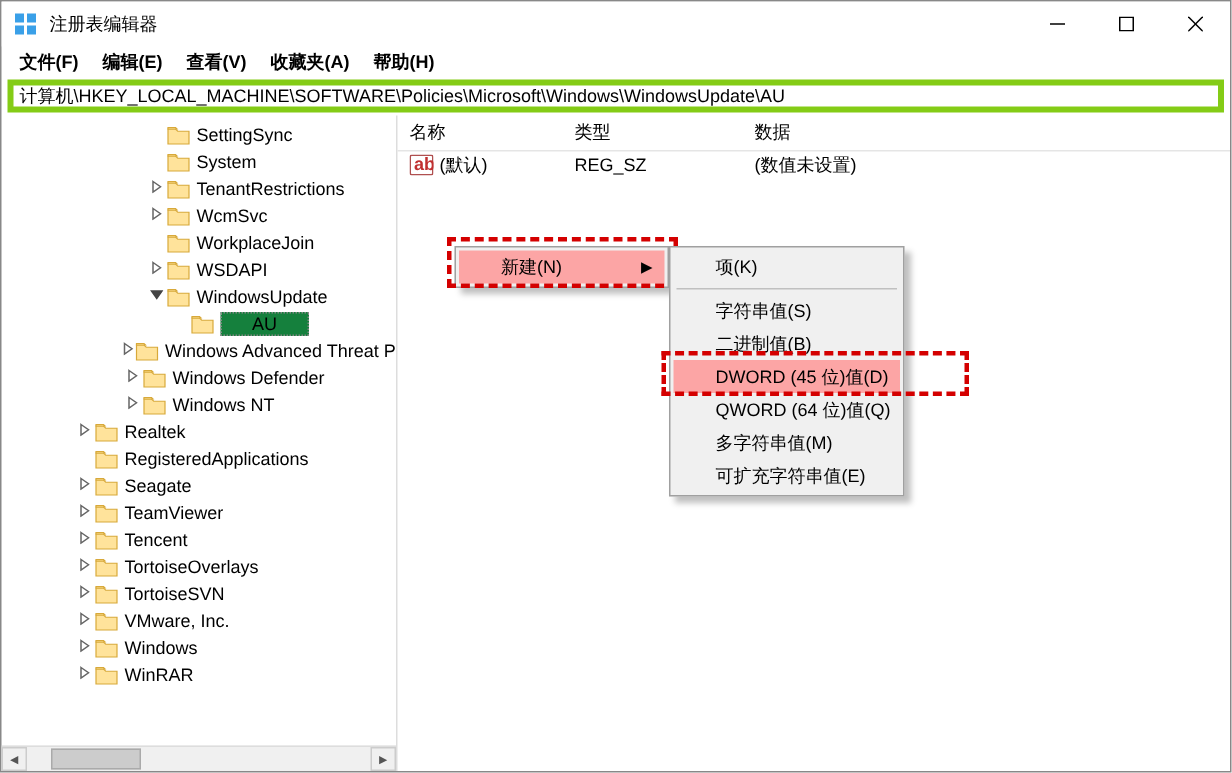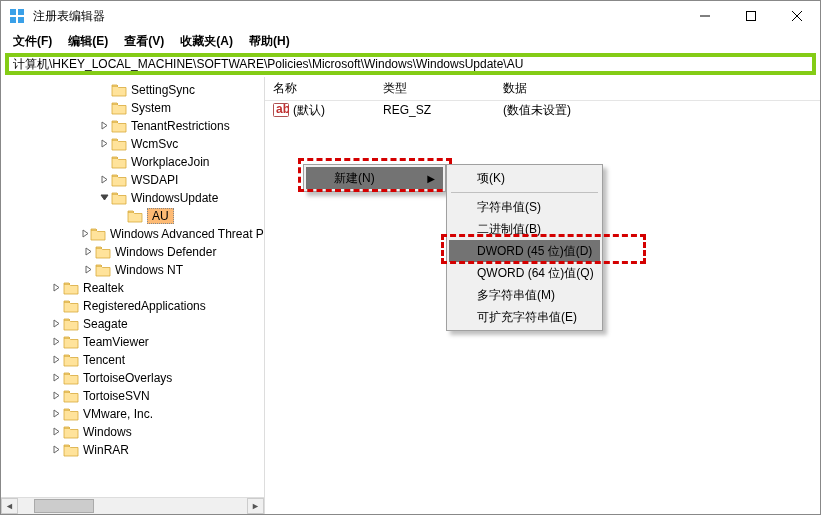--- a/index.html
+++ b/index.html
@@ -23,40 +23,40 @@
   .panes { display: flex; height: calc(100% - 30px - 20px - 26px); }
   .tree-pane { width: 264px; border-right: 1px solid #ddd; overflow: hidden; position: relative; }
   .list-pane { flex: 1; position: relative; }
 
   
   .tree { padding-top: 4px; overflow: hidden; height:100%; }
   .tree-row { display: flex; align-items: center; height: 18px; white-space: nowrap; cursor: default; }
   .tree-row .exp { width: 14px; text-align: center; color: #666; font-size: 10px; }
   .tree-row .folder { width: 16px; height: 14px; margin-right: 4px; display:inline-block; }
   .tree-row .label { }
-  .tree-row.selected .label { background: #fdba74; border: 1px dotted #888; padding: 0 4px; }
+  .tree-row.selected .label { background: #15803d; border: 1px dotted #888; padding: 0 20px; }
   .hscroll { position: absolute; left:0; right:0; bottom:0; height:17px; background:#f0f0f0; border-top:1px solid #ddd; display:flex; }
   .hscroll .btn { width:17px; background:#f0f0f0; border:1px solid #ccc; display:flex; align-items:center; justify-content:center; font-size:9px; color:#555;}
   .hscroll .track { flex:1; position:relative; }
   .hscroll .thumb { position:absolute; left:16px; top:1px; height:14px; width:60px; background:#ccc; border:1px solid #aaa; }
 
   
   .list-header { display: flex; height: 24px; align-items: center; border-bottom: 1px solid #e5e5e5; }
   .list-header .col { padding: 0 8px; }
   .col-name { width: 110px; }
   .col-type { width: 120px; }
   .col-data { flex: 1; }
   .list-row { display: flex; height: 18px; align-items: center; }
   .list-row .col { padding: 0 8px; overflow:hidden; white-space:nowrap; }
   .val-icon { width: 16px; height: 14px; display:inline-block; vertical-align:middle; margin-right:4px; }
 
   
   .context-menu { position:absolute; background:#f0f0f0; border:1px solid #a0a0a0; box-shadow: 4px 4px 4px rgba(0,0,0,0.25); padding: 2px; }
   .context-menu .cm-item { height: 22px; display:flex; align-items:center; padding: 0 24px 0 28px; white-space:nowrap; cursor:default; position:relative; }
-  .context-menu .cm-item.highlight { background:#737373; }
+  .context-menu .cm-item.highlight { background:#fca5a5; }
   .context-menu .cm-item .arrow { position:absolute; right:8px; font-size:10px; }
   .context-menu .cm-sep { height:1px; background:#c0c0c0; margin:3px 2px; }
 
   .highlight-box { position:absolute; border: 3px dashed #d40000; pointer-events:none; }
 
   
 </style>
 </head>
 <body>
 

